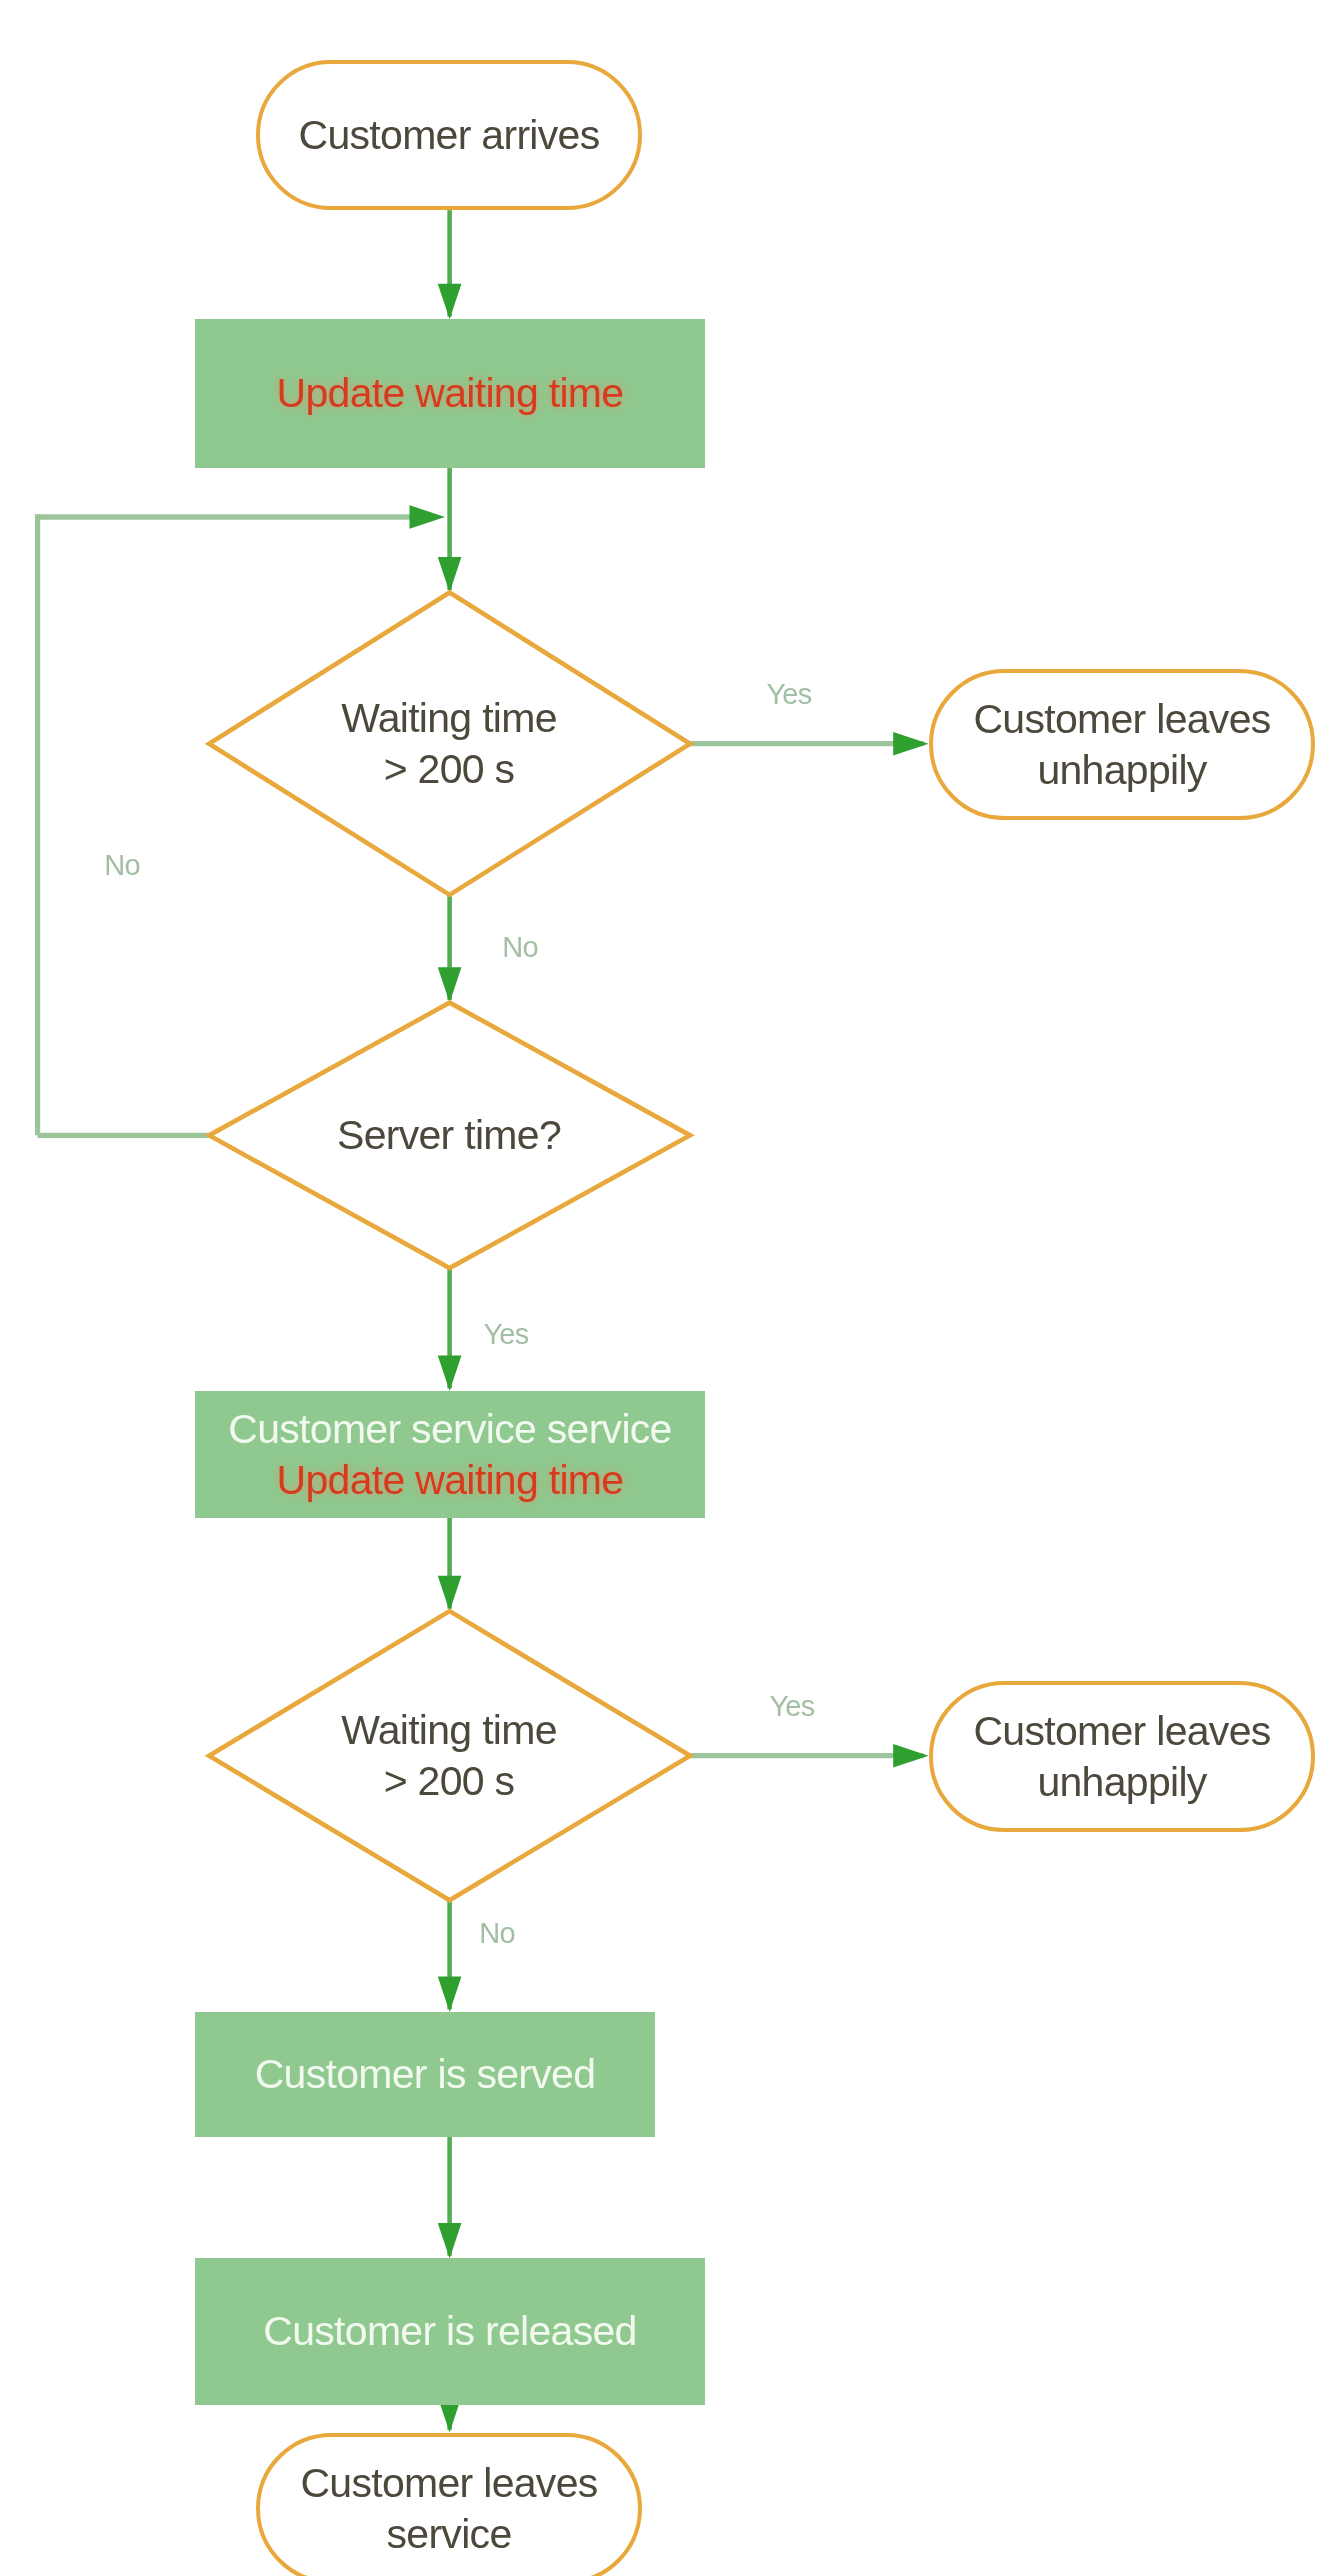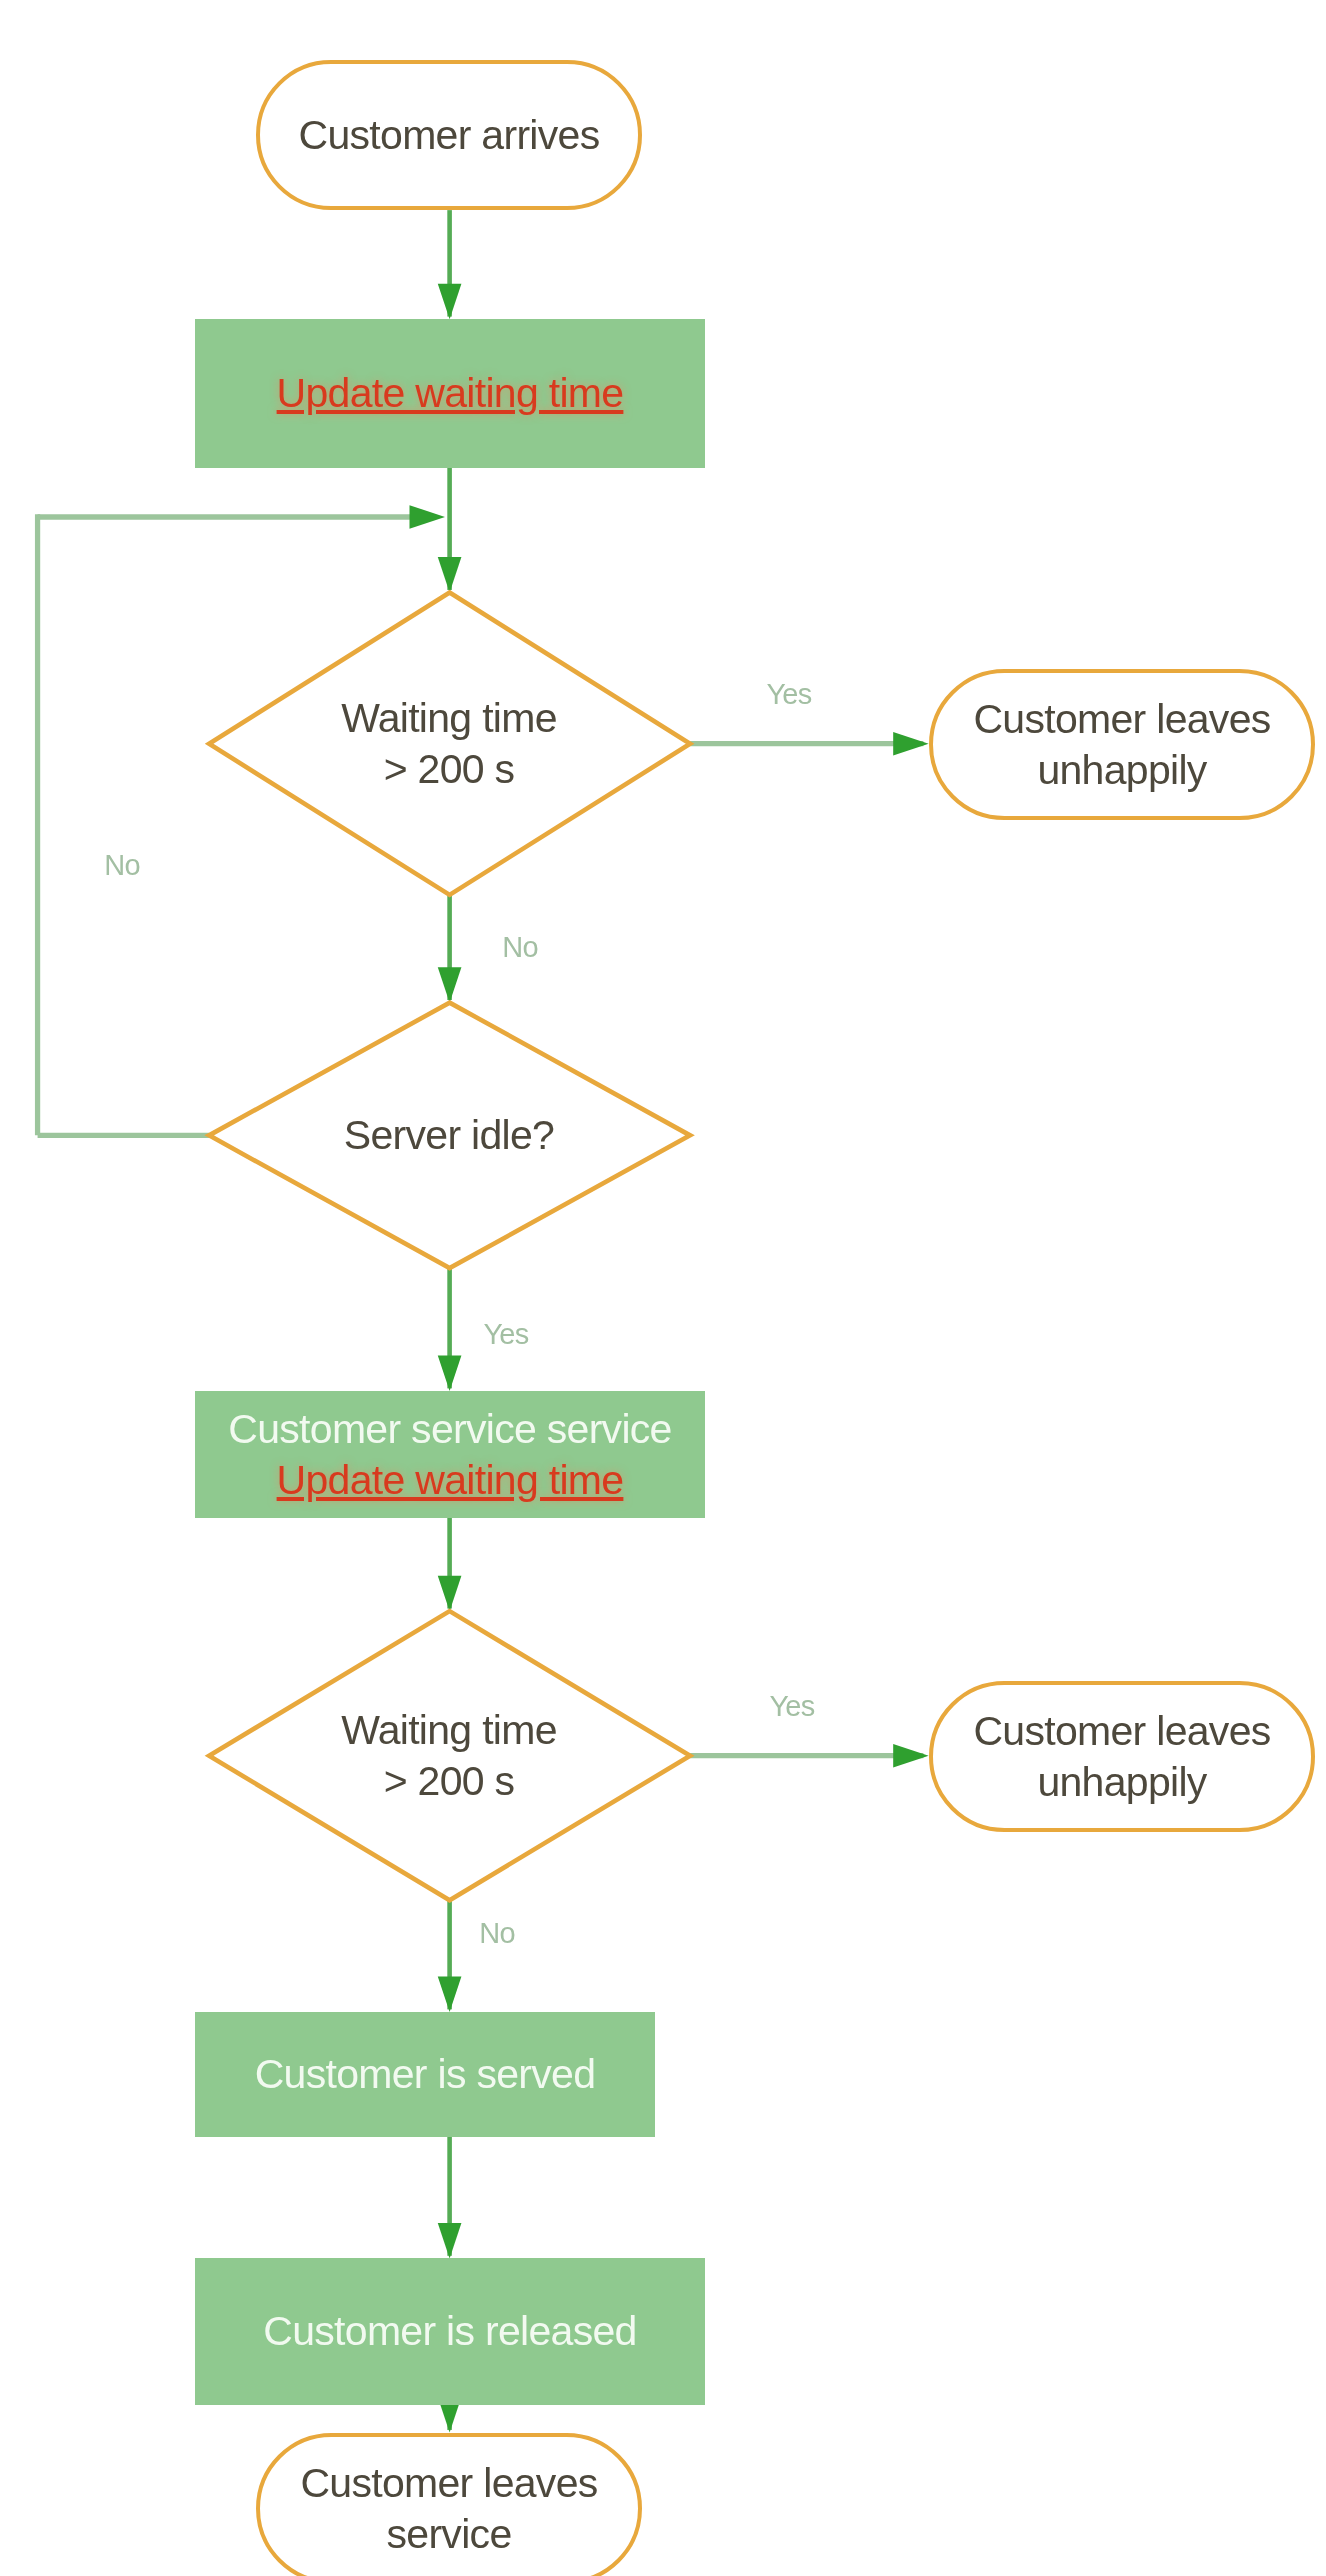--- a/index.html
+++ b/index.html
@@ -41,21 +41,20 @@
     border-radius:76px;
     box-sizing:border-box;
   }
   .process{
     background:var(--process-fill,#8FC98F);
     color:var(--process-text,#F2FAF0);
   }
   .process .line-update{
     color:var(--update-text,#D83A1E);
     text-shadow:0 0 8px rgba(255,120,85,.55);
-    text-decoration:underline;
   }
   .decision-label{
     background:transparent;z-index:3;
   }
   .edge-label{
     position:absolute;z-index:3;
     transform:translate(-50%,-50%);
     font-size:29px;letter-spacing:-0.7px;
     color:var(--edge-label,#A3BFA3);
     white-space:nowrap;
@@ -113,21 +112,21 @@
     <span>Waiting time</span>
     <span>&gt; 200 s</span>
   </div>
 
   <div class="node terminator" style="left:929px;top:635px;width:386px;height:151px;">
     <span>Customer leaves</span>
     <span>unhappily</span>
   </div>
 
   <div class="node decision-label" style="left:252px;top:1009px;width:394px;height:184px;">
-    <span>Server idle?</span>
+    <span>Server time?</span>
   </div>
 
   <div class="node process" style="left:195px;top:1357px;width:510px;height:127px;">
     <span>Customer service service</span>
     <span class="line-update">Update waiting time</span>
   </div>
 
   <div class="node decision-label" style="left:252px;top:1630px;width:394px;height:184px;">
     <span>Waiting time</span>
     <span>&gt; 200 s</span>

